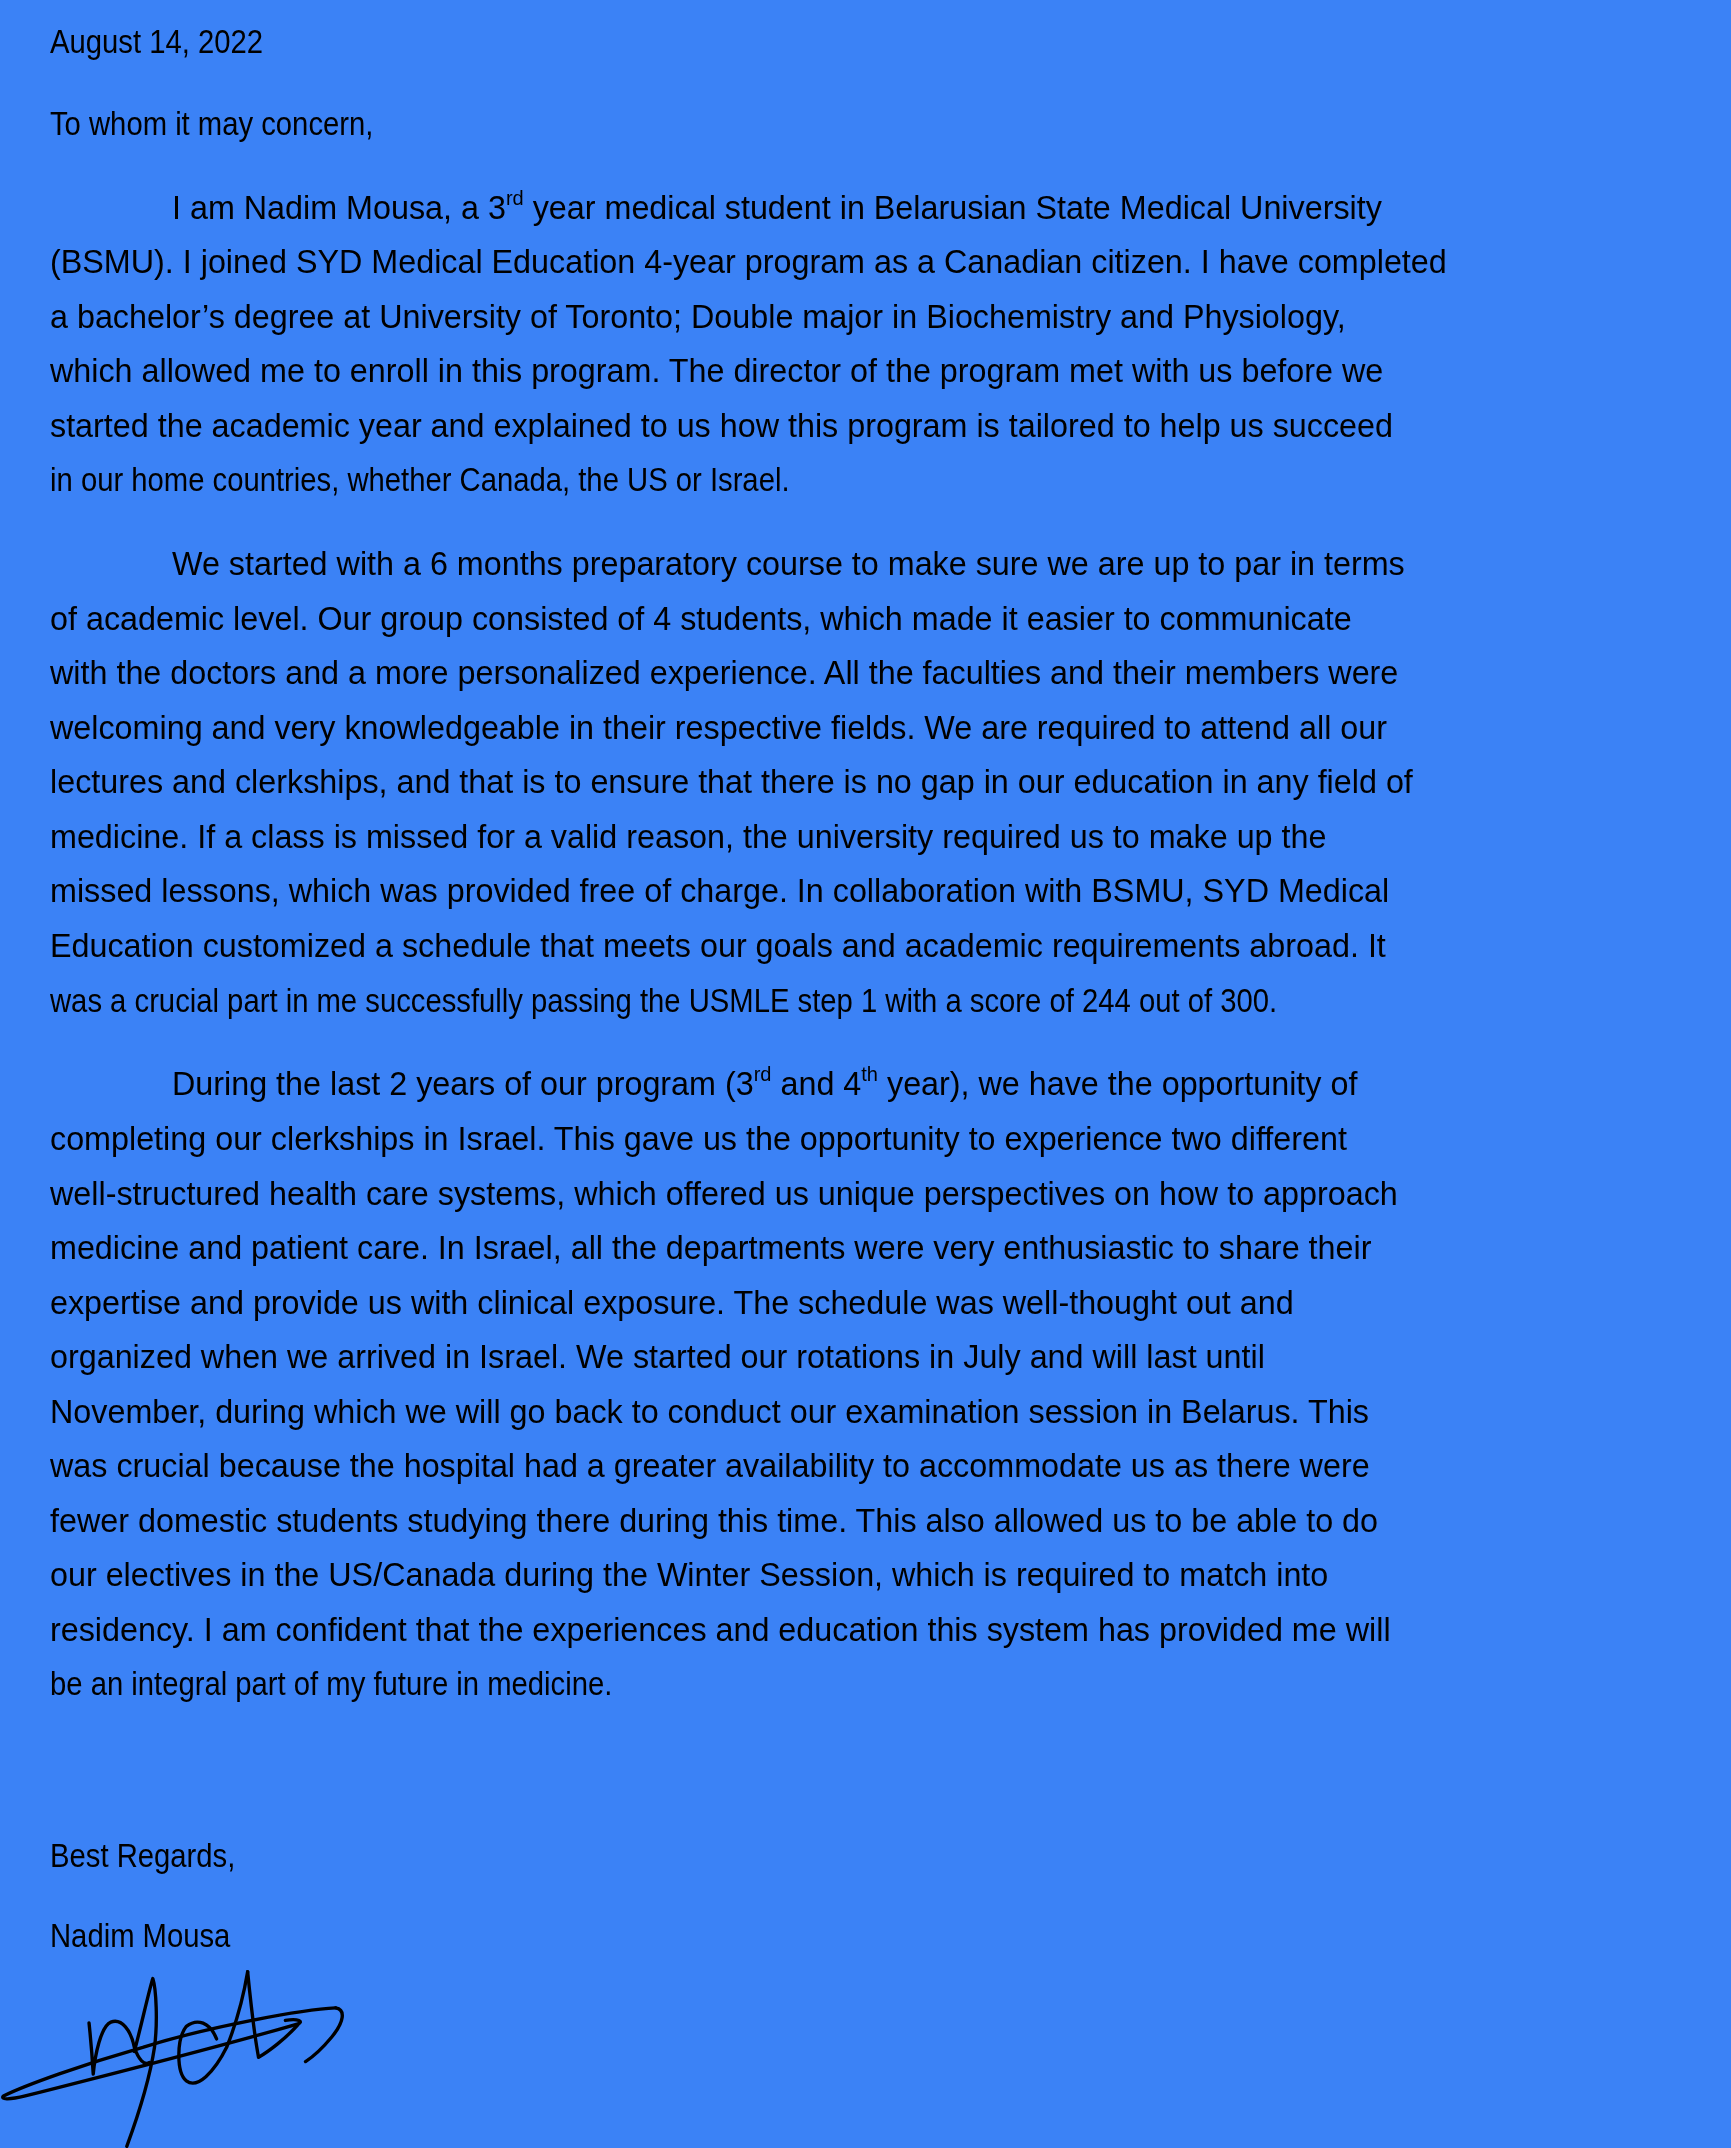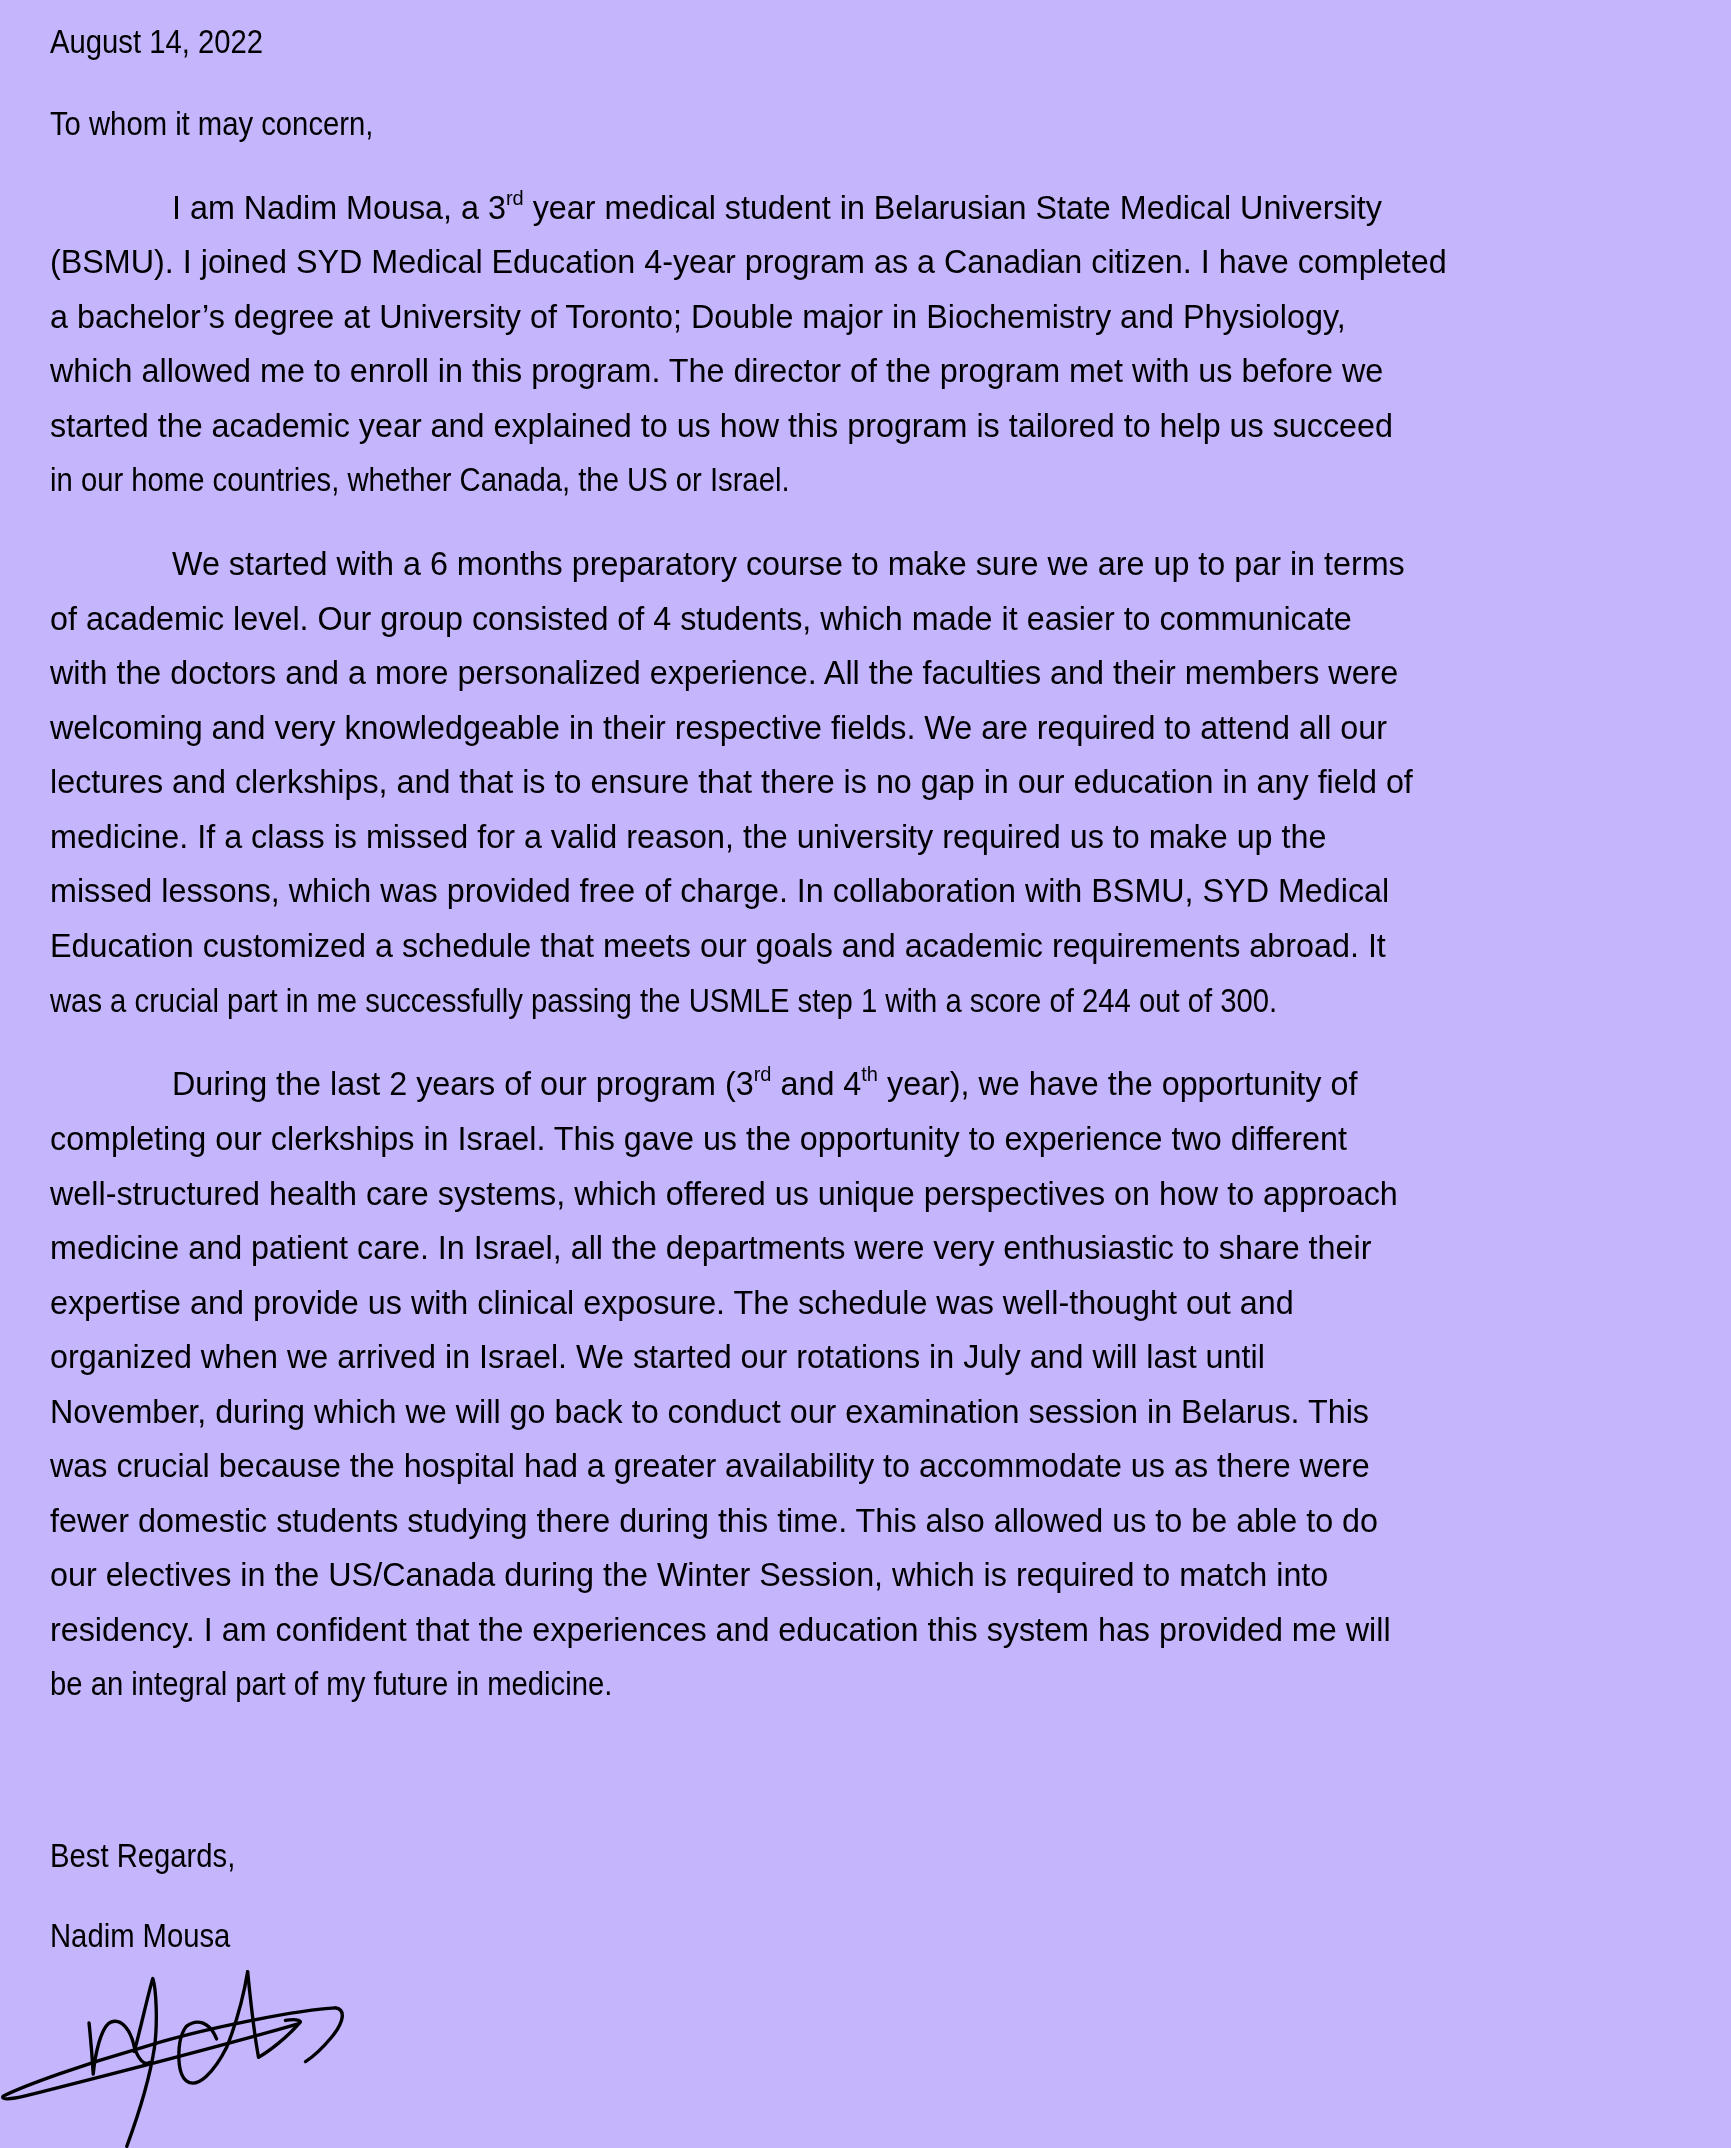--- a/index.html
+++ b/index.html
@@ -1,19 +1,19 @@
 <!DOCTYPE html>
 <html style="font-size:13.4px"><head>
 <meta charset="utf-8">
 <style>
   html, body { margin: 0; padding: 0; background: #ffffff; }
   body { width: 1731px; height: 2148px; position: relative; overflow: hidden; }
   .page {
     position: absolute; left: 0; top: 0; width: 1731px; height: 2148px;
-    background: #c4b5fd; color: #000000;
+    background: #3b82f6; color: #000000;
     font-family: "Liberation Sans", sans-serif;
     font-size: 34px;
   }
   .line {
     position: absolute; left: 50px;
     white-space: nowrap;
     line-height: 1;
     transform-origin: 0 0;
   }
   .line.indent { left: 172px; }

